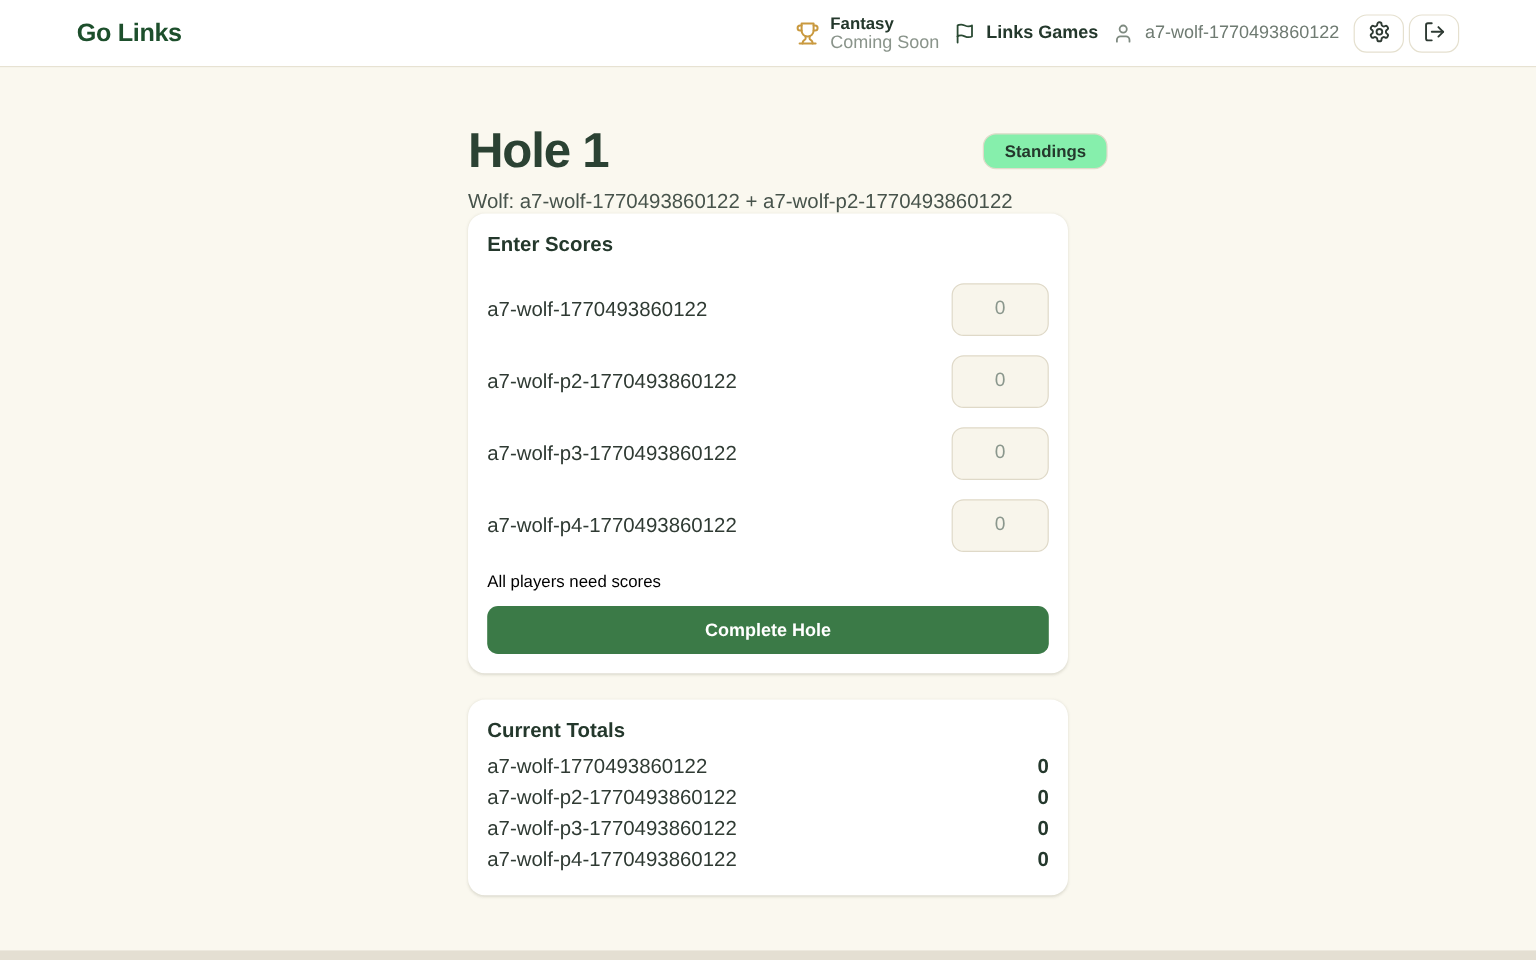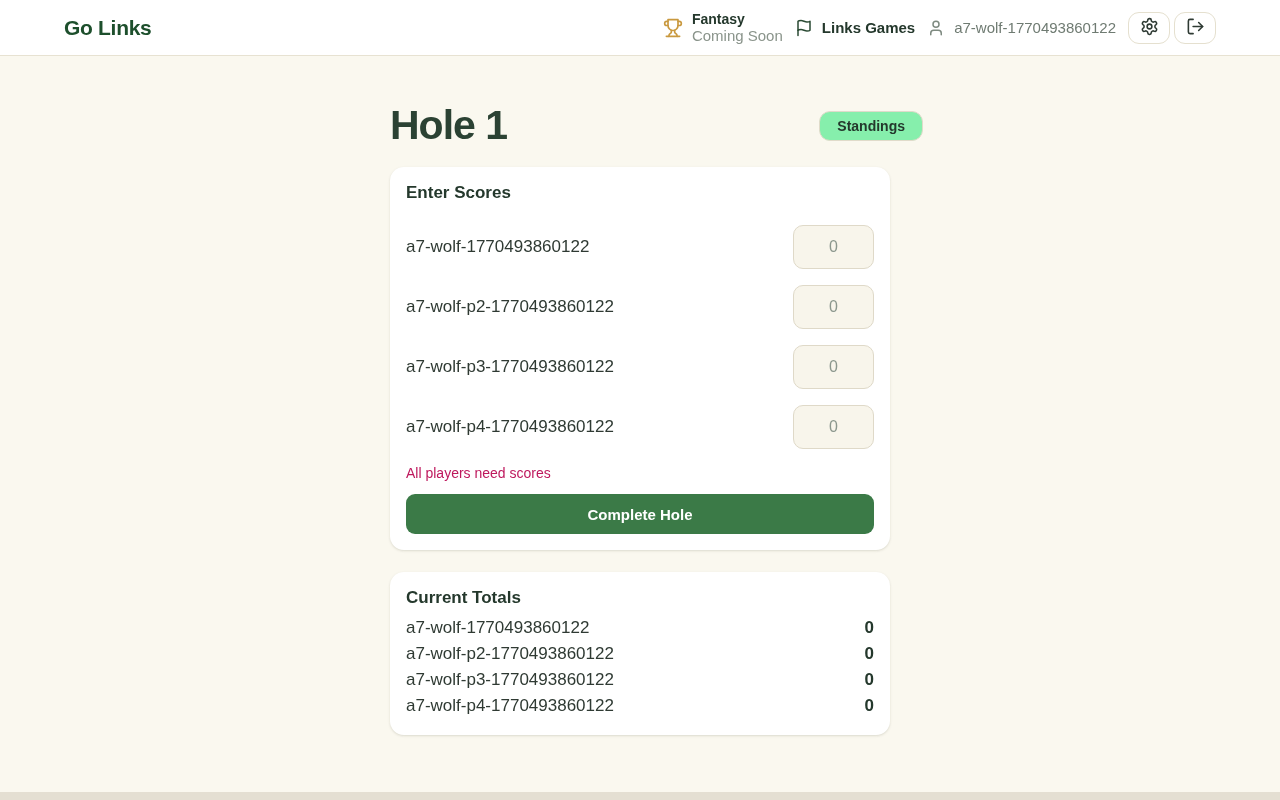--- a/index.html
+++ b/index.html
@@ -94,21 +94,21 @@
     color: #47534B;
   }
 
   
   .card {
     background: #FFFFFF;
     border-radius: 14px;
     box-shadow: 0 1px 3px rgba(60,60,40,0.10), 0 1px 2px rgba(60,60,40,0.06);
     padding: 16px;
   }
-  .card-scores { margin-top: 18px; }
+  .card-scores { }
   .card-totals { margin-top: 22px; }
   .card-heading {
     font-size: 17px;
     font-weight: bold;
     color: #24382C;
   }
   .card-scores .card-heading { margin-bottom: 22px; }
 
   .score-row {
     display: flex;
@@ -126,21 +126,21 @@
     text-align: center;
     font-size: 16px;
     color: #2F3A33;
     font-family: inherit;
     outline: none;
   }
   .score-input::placeholder { color: #8B978D; }
 
   .error-text {
     font-size: 14px;
-    color: #be185d;
+    color: #000000;
     margin: 6px 0 13px 0;
   }
   .submit-btn {
     width: 100%;
     height: 40px;
     background: #3B7A47;
     color: #FFFFFF;
     border: none;
     border-radius: 9px;
     font-size: 15px;
@@ -235,20 +235,21 @@
 
   </div>
 </header>
 
 <main class="main">
 
   <div class="title-row">
     <h1 class="page-title">Hole 1</h1>
     <button class="standings-btn">Standings</button>
   </div>
+  <div class="subtitle">Wolf: a7-wolf-1770493860122 + a7-wolf-p2-1770493860122</div>
 
   <section class="card card-scores">
     <h2 class="card-heading">Enter Scores</h2>
 
     <div class="score-row">
       <span class="score-row-label">a7-wolf-1770493860122</span>
       <input class="score-input" type="text" placeholder="0" style="">
     </div>
     <div class="score-row">
       <span class="score-row-label">a7-wolf-p2-1770493860122</span>

